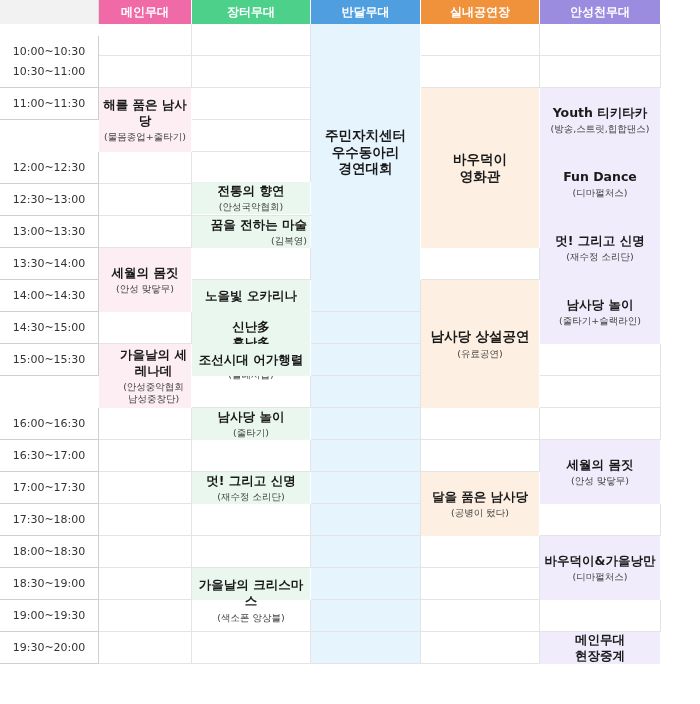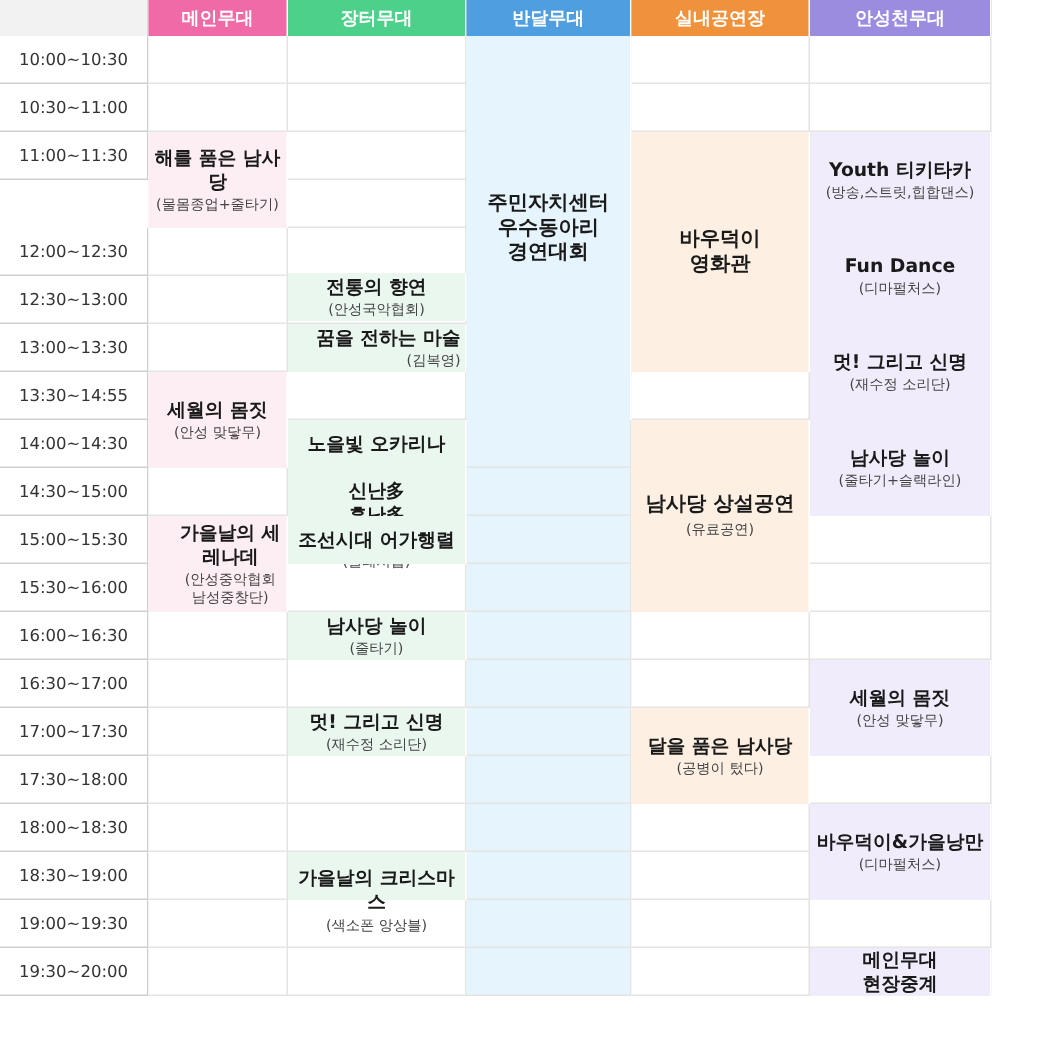--- a/index.html
+++ b/index.html
@@ -58,31 +58,30 @@
 </head>
 <body>
 
 <div class="grid">
     <div class="hdr blank" style="left: 0px; width: 99px;"></div>
     <div class="hdr" style="left: 99px; width: 93px; background: rgb(240, 106, 168);">메인무대</div>
     <div class="hdr" style="left: 192px; width: 119px; background: rgb(77, 209, 138);">장터무대</div>
     <div class="hdr" style="left: 311px; width: 110px; background: rgb(79, 159, 224);">반달무대</div>
     <div class="hdr" style="left: 421px; width: 119px; background: rgb(240, 145, 60);">실내공연장</div>
     <div class="hdr" style="left: 540px; width: 121px; background: rgb(155, 140, 224);">안성천무대</div>
-    <div class="timecell" style="top: 24px;">10:00~10:30</div>
+    <div class="timecell" style="top: 36px;">10:00~10:30</div>
     <div class="timecell" style="top: 56px;">10:30~11:00</div>
     <div class="timecell" style="top: 88px;">11:00~11:30</div>
     <div class="timecell" style="top: 152px;">12:00~12:30</div>
     <div class="timecell" style="top: 184px;">12:30~13:00</div>
     <div class="timecell" style="top: 216px;">13:00~13:30</div>
-    <div class="timecell" style="top: 248px;">13:30~14:55</div>
+    <div class="timecell" style="top: 248px;">13:30~14:00</div>
     <div class="timecell" style="top: 280px;">14:00~14:30</div>
     <div class="timecell" style="top: 312px;">14:30~15:00</div>
     <div class="timecell" style="top: 344px;">15:00~15:30</div>
-    <div class="timecell" style="top: 376px;">15:30~16:00</div>
     <div class="timecell" style="top: 408px;">16:00~16:30</div>
     <div class="timecell" style="top: 440px;">16:30~17:00</div>
     <div class="timecell" style="top: 472px;">17:00~17:30</div>
     <div class="timecell" style="top: 504px;">17:30~18:00</div>
     <div class="timecell" style="top: 536px;">18:00~18:30</div>
     <div class="timecell" style="top: 568px;">18:30~19:00</div>
     <div class="timecell" style="top: 600px;">19:00~19:30</div>
     <div class="timecell" style="top: 632px;">19:30~20:00</div>
     <div class="bgcell" style="left: 99px; width: 93px; top: 24px; height: 32px; background: rgb(255, 255, 255);"></div>
     <div class="bgcell" style="left: 99px; width: 93px; top: 56px; height: 32px; background: rgb(255, 255, 255);"></div>

